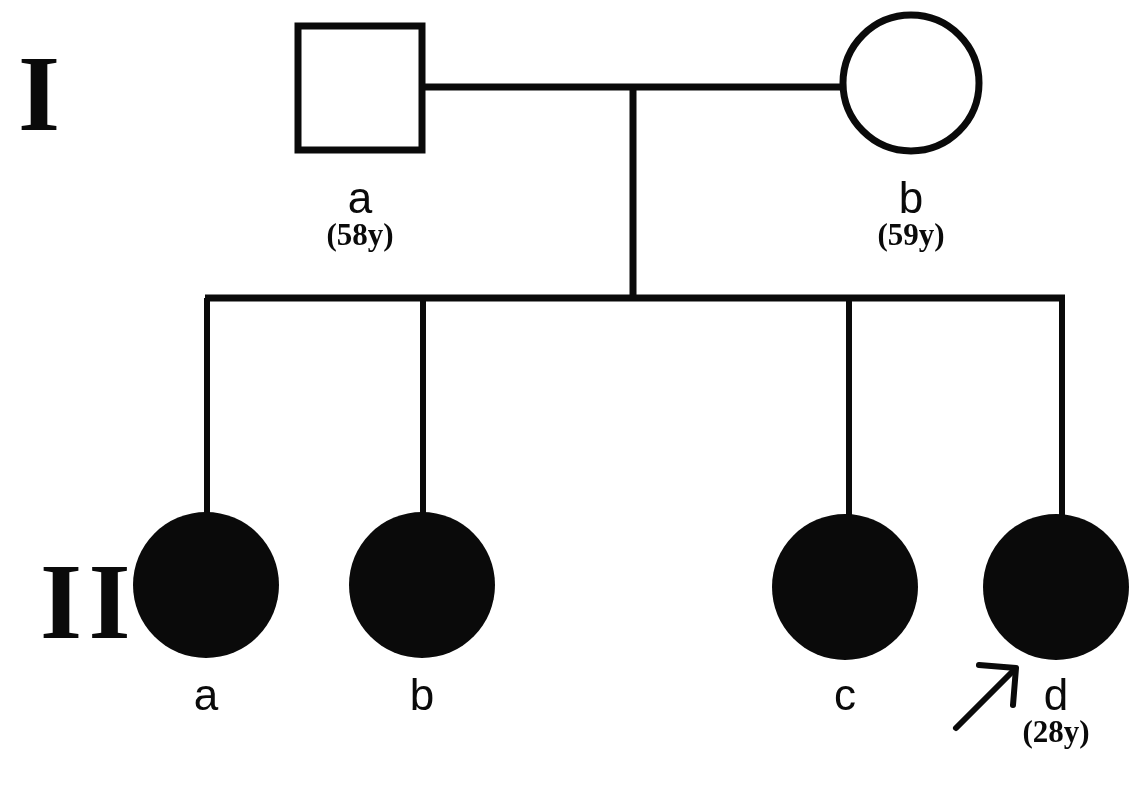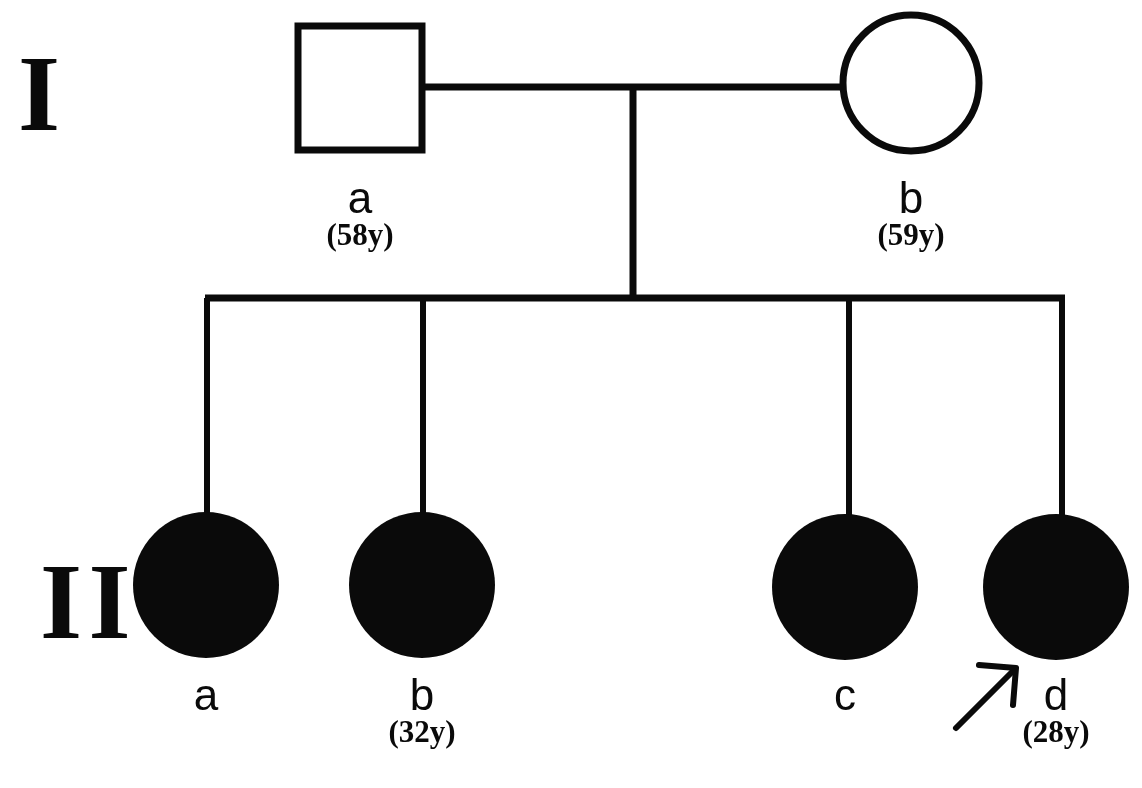--- a/index.html
+++ b/index.html
@@ -113,21 +113,20 @@
     <span class="person-id">b</span>
     <span class="person-age">(59y)</span>
   </div>
 
   <div class="person-label" style="left:106px; top:673px;">
     <span class="person-id">a</span>
   </div>
 
   <div class="person-label" style="left:322px; top:673px;">
     <span class="person-id">b</span>
-    <span class="person-age">(32y)</span>
   </div>
 
   <div class="person-label" style="left:745px; top:673px;">
     <span class="person-id">c</span>
   </div>
 
   <div class="person-label" style="left:956px; top:673px;">
     <span class="person-id">d</span>
     <span class="person-age">(28y)</span>
   </div>

